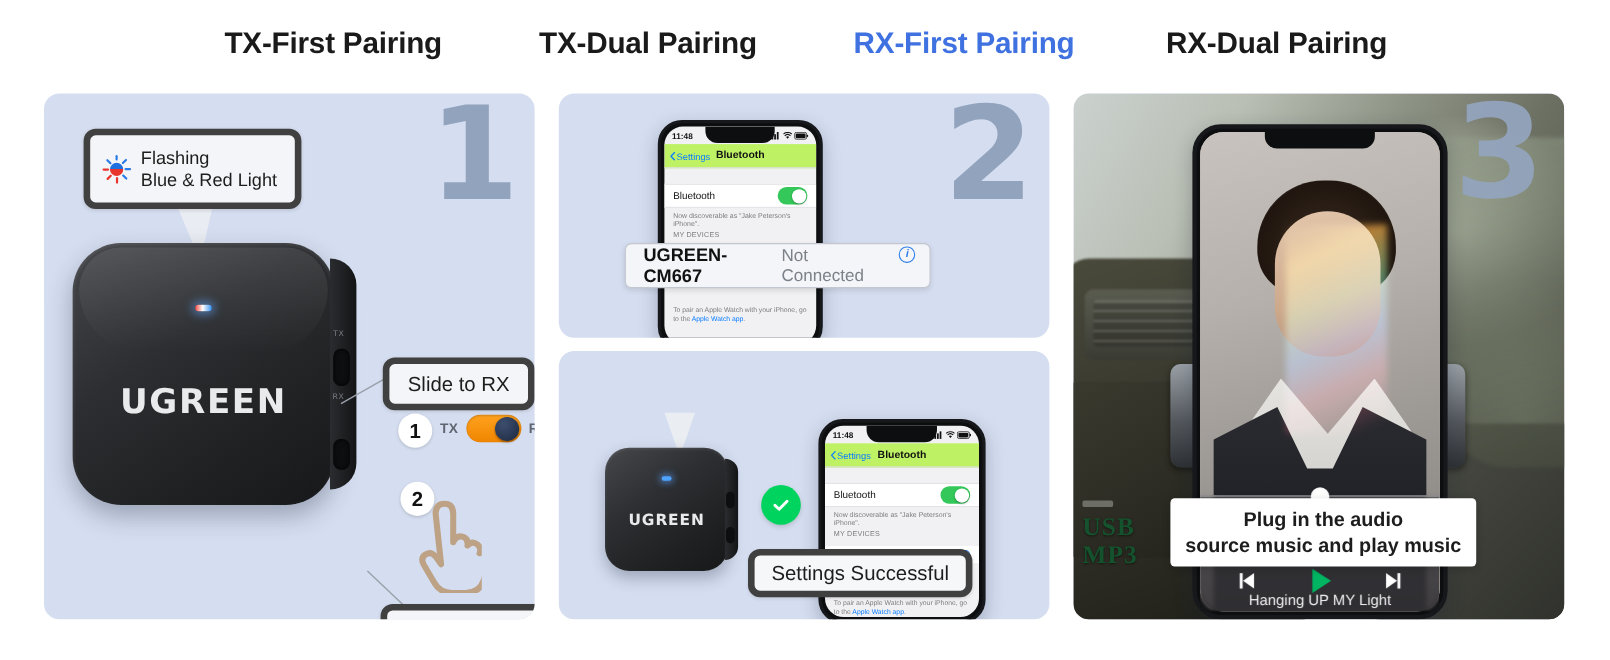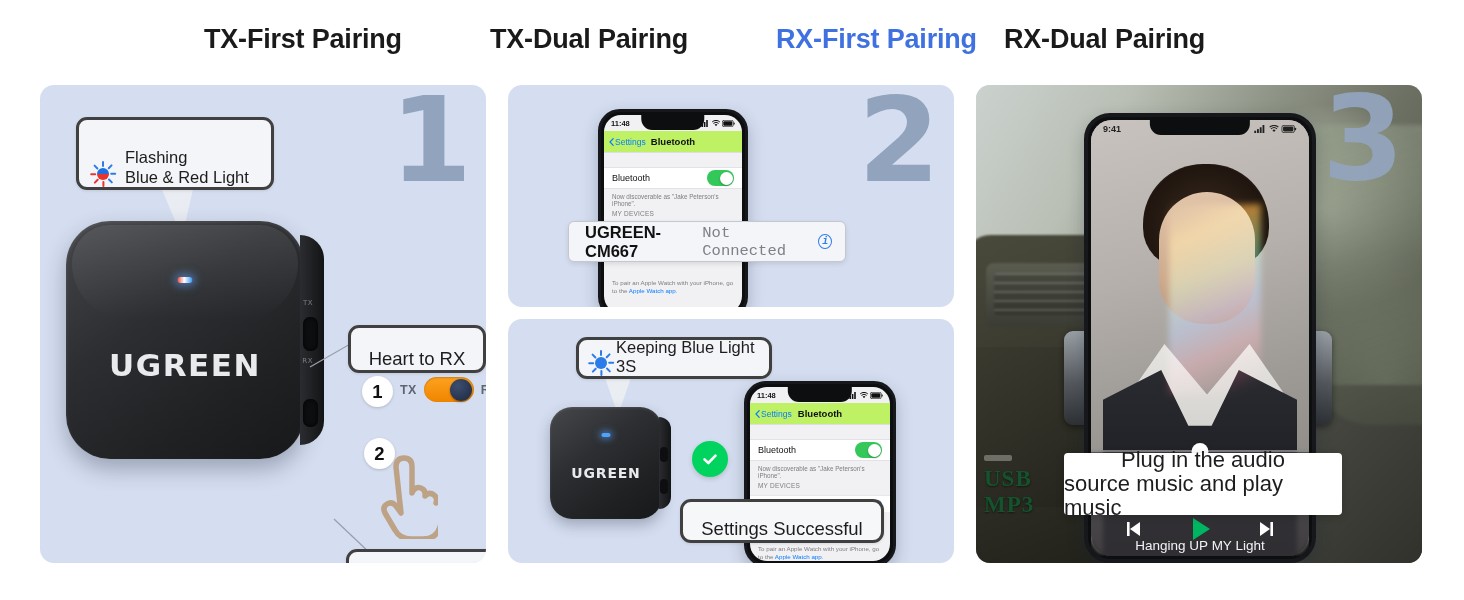--- a/index.html
+++ b/index.html
@@ -15,21 +15,21 @@
   .headers { position: absolute; top: 24px; left: 0; width: 1464px; height: 46px; }
   .hdr {
     position: absolute; top: 0;
     font-size: 27px; font-weight: 700; color: #1a1a1a;
     white-space: nowrap; letter-spacing: -0.2px;
   }
   .hdr.accent { color: #3f72e0; }
   #hdr0 { left: 204px; }
   #hdr1 { left: 490px; }
   #hdr2 { left: 776px; }
-  #hdr3 { left: 1004px; }
+  #hdr3 { left: 1060px; }
 
   
   .panel {
     position: absolute;
     background: #d5def0;
     border-radius: 14px;
     overflow: hidden;
   }
   #panel1 { left: 40px;   top: 85px; width: 446px; height: 478px; }
   #panel2a { left: 508px; top: 85px; width: 446px; height: 222px; }
@@ -41,24 +41,24 @@
     font-size: 118px; font-weight: 700; color: #8fa0ba;
     font-family: "DejaVu Sans", sans-serif;
     line-height: 1; user-select: none; opacity: .95;
   }
   #panel3 .watermark { color: #93a4bd; right: 18px; top: -6px; }
 
   
   .callout {
     position: absolute;
     background: #f4f5f8;
-    border: 3px solid #404040;
+    border: 6px solid #404040;
     border-radius: 11px;
     box-shadow: 0 1px 3px rgba(0,0,0,.10);
-    display: flex; align-items: flex-end;
+    display: flex; align-items: center;
     color: #1d1d1d;
   }
   .leader { position: absolute; background: transparent; }
 
   
   #flash-callout {
     left: 36px; top: 32px; width: 198px; height: 73px;
     padding: 0 10px 0 11px; gap: 9px;
   }
   #flash-callout .txt { font-size: 16.5px; line-height: 20px; }
@@ -230,21 +230,21 @@
 
   
   #phone2a { left: 90px; top: 24px; width: 150px; height: 210px; }
   #ugreen-row {
     position:absolute; left: 60px; top: 136px; width: 278px; height: 41px;
     background:#f4f5f8; border:1px solid #c3c7d0; border-radius: 6px;
     display:flex; align-items:center; justify-content:space-between; padding: 0 13px 0 16px;
     box-shadow: 0 2px 5px rgba(0,0,0,.10);
   }
   #ugreen-row .nm { font-size: 16.5px; font-weight:700; color:#111; }
-  #ugreen-row .rt { display:flex; align-items:center; gap:7px; font-size:15.5px; color:#7c8189;font-family:Liberation Mono, monospace; }
+  #ugreen-row .rt { display:flex; align-items:flex-start; gap:7px; font-size:15.5px; color:#7c8189; }
   #ugreen-row .big-i {
     width:15px;height:15px;border-radius:50%;border:1.4px solid #2f7fea;color:#2f7fea;
     font-size:10px;font-style:italic;font-weight:700;display:flex;align-items:center;justify-content:center;
   }
 
   
   #keep-callout { left: 68px; top: 18px; width: 196px; height: 42px; padding-left: 9px; gap:2px; }
   #keep-callout .txt { font-size: 16.5px; }
   .sunicon.blue .core { background:#2b7ce8; }
   .sunicon.blue i { background:#2b7ce8 !important; }
@@ -410,21 +410,21 @@
     position:absolute; left:0; right:0; bottom: 8px;
     display:flex; justify-content:center; align-items:center; gap: 40px;
   }
   #plug-callout {
     left: 88px; top: 368px; width: 278px; height: 62px;
     background:#ffffff; border:none; border-radius: 4px;
     flex-direction: column; justify-content:center; align-items:center;
     box-shadow: 0 2px 8px rgba(0,0,0,.18);
     z-index: 9;
   }
-  #plug-callout div { font-size: 22px; line-height: 24px; color:#1d1d1d; }
+  #plug-callout div { font-size: 18px; line-height: 24px; color:#1d1d1d;font-weight:bold; }
 </style>
 </head>
 <body>
 
 <div class="page">
 
   <div class="headers">
     <div class="hdr" id="hdr0">TX-First Pairing</div>
     <div class="hdr accent" id="hdr2">RX-First Pairing</div>
     <div class="hdr" id="hdr1">TX-Dual Pairing</div>
@@ -462,21 +462,21 @@
       <div class="brand">UGREEN</div>
       <div class="glyph-tx">TX</div>
       <div class="sw-slider"></div>
       <div class="glyph-rx">RX</div>
       <div class="sw-button"></div>
     </div>
 
     <svg class="leader" style="left:268px;top:252px;width:48px;height:34px;">
       <path d="M2,30 L44,6" stroke="#9aa0ab" stroke-width="1.3" fill="none"></path>
     </svg>
-    <div class="callout" id="slide-callout">Heart to RX</div>
+    <div class="callout" id="slide-callout">Slide to RX</div>
 
     <div class="stepnum" id="step1">1</div>
 
     <div class="txrx">
       <span class="lbl">TX</span>
       <span class="track">
           <span class="knob"></span>
         </span>
       <span class="lbl">RX</span>
     </div>
@@ -551,34 +551,20 @@
       </span>
     </div>
 
   </div>
 
   <div class="panel" id="panel2b">
     <svg class="leader" style="left:96px;top:56px;width:60px;height:42px;">
       <polygon points="0,0 28,0 14,40" fill="#eceef2" opacity="0.9"></polygon>
     </svg>
 
-    <div class="callout" id="keep-callout">
-      <span class="sunicon blue">
-        <i></i>
-          <i></i>
-          <i></i>
-          <i></i>
-          <i></i>
-          <i></i>
-          <i></i>
-          <i></i>
-        <span class="core"></span>
-      </span>
-      <span class="txt">Keeping Blue Light 3S</span>
-    </div>
 
     <div class="minidev">
       <div class="side2"></div>
       <div class="led2"></div>
       <div class="brand2">UGREEN</div>
       <div class="p1"></div>
       <div class="p2"></div>
     </div>
 
     <div class="checkmark">
@@ -666,41 +652,20 @@
     <div class="phone" id="phone3">
       <div class="screen">
         <div class="portrait">
           <div class="hair"></div>
           <div class="face"></div>
           <div class="collar"></div>
           <div class="jacket"></div>
           <div class="prism"></div>
         </div>
         <div class="notch"></div>
-        <div class="statusbar" style="height:18px;padding:0 12px;color:#222;">
-          <span style="font-size:9px;">9:41</span>
-          <span class="sb-icons">
-            <svg width="12" height="8" viewBox="0 0 10 7">
-                <rect x="0" y="5" width="1.6" height="2" fill="#222"></rect>
-                <rect x="2.4" y="3.6" width="1.6" height="3.4" fill="#222"></rect>
-                <rect x="4.8" y="2" width="1.6" height="5" fill="#222"></rect>
-                <rect x="7.2" y="0" width="1.6" height="7" fill="#222"></rect>
-              </svg>
-            <svg width="10" height="8" viewBox="0 0 8 7">
-                <path d="M4 6.2 L2.6 4.6 a2 2 0 0 1 2.8 0 Z" fill="#222"></path>
-                <path d="M1.4 3.4 a3.8 3.8 0 0 1 5.2 0" stroke="#222" stroke-width="1" fill="none"></path>
-                <path d="M0.2 1.9 a5.6 5.6 0 0 1 7.6 0" stroke="#222" stroke-width="1" fill="none"></path>
-              </svg>
-            <svg width="16" height="8" viewBox="0 0 13 7">
-                <rect x="0.3" y="0.3" width="11" height="6.4" rx="1.8" fill="none" stroke="#222" stroke-width=".7"></rect>
-                <rect x="1.3" y="1.3" width="9" height="4.4" rx="1" fill="#222"></rect>
-                <rect x="11.7" y="2.4" width="1" height="2.2" rx=".5" fill="#222"></rect>
-              </svg>
-          </span>
-        </div>
 
         <div class="player">
           <div class="seekbar">
             <div class="seekknob"></div>
           </div>
           <div class="times">
             <span>0:00</span>
             <span>4:21</span>
           </div>
           <div class="pctrls">

